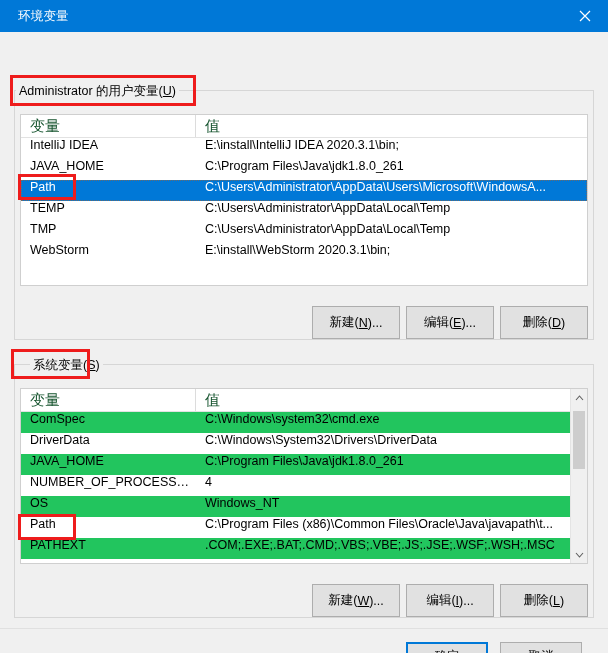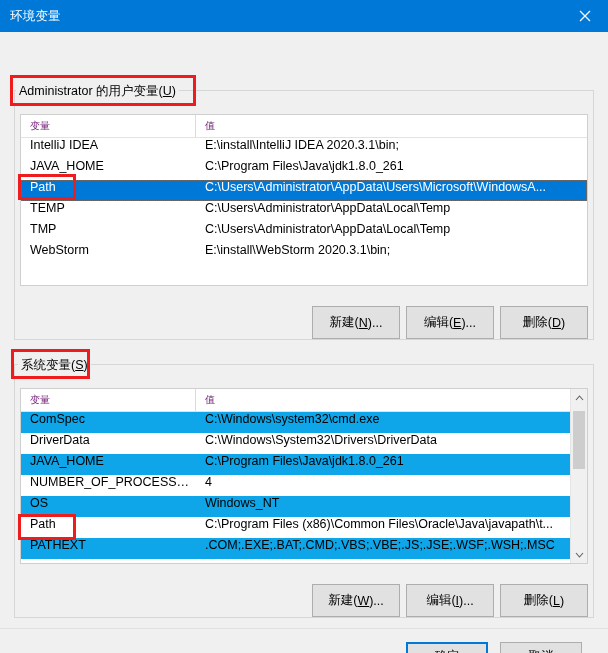--- a/index.html
+++ b/index.html
@@ -18,20 +18,21 @@
   }
 
   
   .titlebar {
     height: 32px;
     background: #0078d7;
     display: flex;
     align-items: center;
     justify-content: space-between;
     position: relative;
+    padding-left: 8px;
   }
   .titlebar-title {
     color: #ffffff;
     font-size: 12.5px;
     padding-left: 10px;
     letter-spacing: 0.2px;
   }
   .titlebar-close {
     width: 46px;
     height: 32px;
@@ -88,22 +89,22 @@
     overflow: hidden;
   }
   .lv-header {
     display: flex;
     height: 22px;
     background: #ffffff;
     border-bottom: 1px solid #e2e2e2;
     align-items: center;
   }
   .lv-header .col {
-    font-size: 10px;
-    color: #701a75;
+    font-size: 15px;
+    color: #14532d;
     padding-left: 9px;
     height: 22px;
     line-height: 22px;
     box-sizing: border-box;
   }
   .lv-header .col-name { width: 175px; border-right: 1px solid #dcdcdc; }
   .lv-header .col-value { flex: 1; padding-left: 9px; }
 
   .lv-rows { position: relative; }
   .lv-row {
@@ -127,21 +128,21 @@
     box-sizing: border-box;
     overflow: hidden;
     text-overflow: ellipsis;
   }
   .lv-row.selected {
     background: #0078d7;
     color: #ffffff;
     outline: 1px dotted #6b6b6b;
     outline-offset: -1px;
   }
-  .lv-row.alt { background: #0ea5e9; }
+  .lv-row.alt { background: #22c55e; }
 
   
   .vscroll {
     position: absolute;
     top: 0;
     right: 0;
     width: 17px;
     height: 100%;
     background: #f0f0f0;
     border-left: 1px solid #e4e4e4;
@@ -265,21 +266,21 @@
       <span>)...</span>
   </button>
   <button class="btn" style="left:500px; top:274px;">
     <span>删除(</span>
       <u>D</u>
       <span>)</span>
   </button>
 
   <div class="groupframe" style="left:14px; top:332px; width:580px; height:254px;"></div>
 
-  <div class="group-label" style="left:18px; top:325px;"><span>系统变量(</span><u>S</u><span>)</span></div>
+  <div class="group-label" style="left:30px; top:325px;"><span>系统变量(</span><u>S</u><span>)</span></div>
 
   <div class="redbox" style="left:11px; top:317px; width:79px; height:30px;"></div>
 
   <div class="listview" style="left:20px; top:356px; width:568px; height:176px;">
     <div class="lv-header">
       <div class="col col-name">变量</div>
       <div class="col col-value">值</div>
     </div>
     <div class="lv-rows" id="system-rows">
         <div class="lv-row alt">

